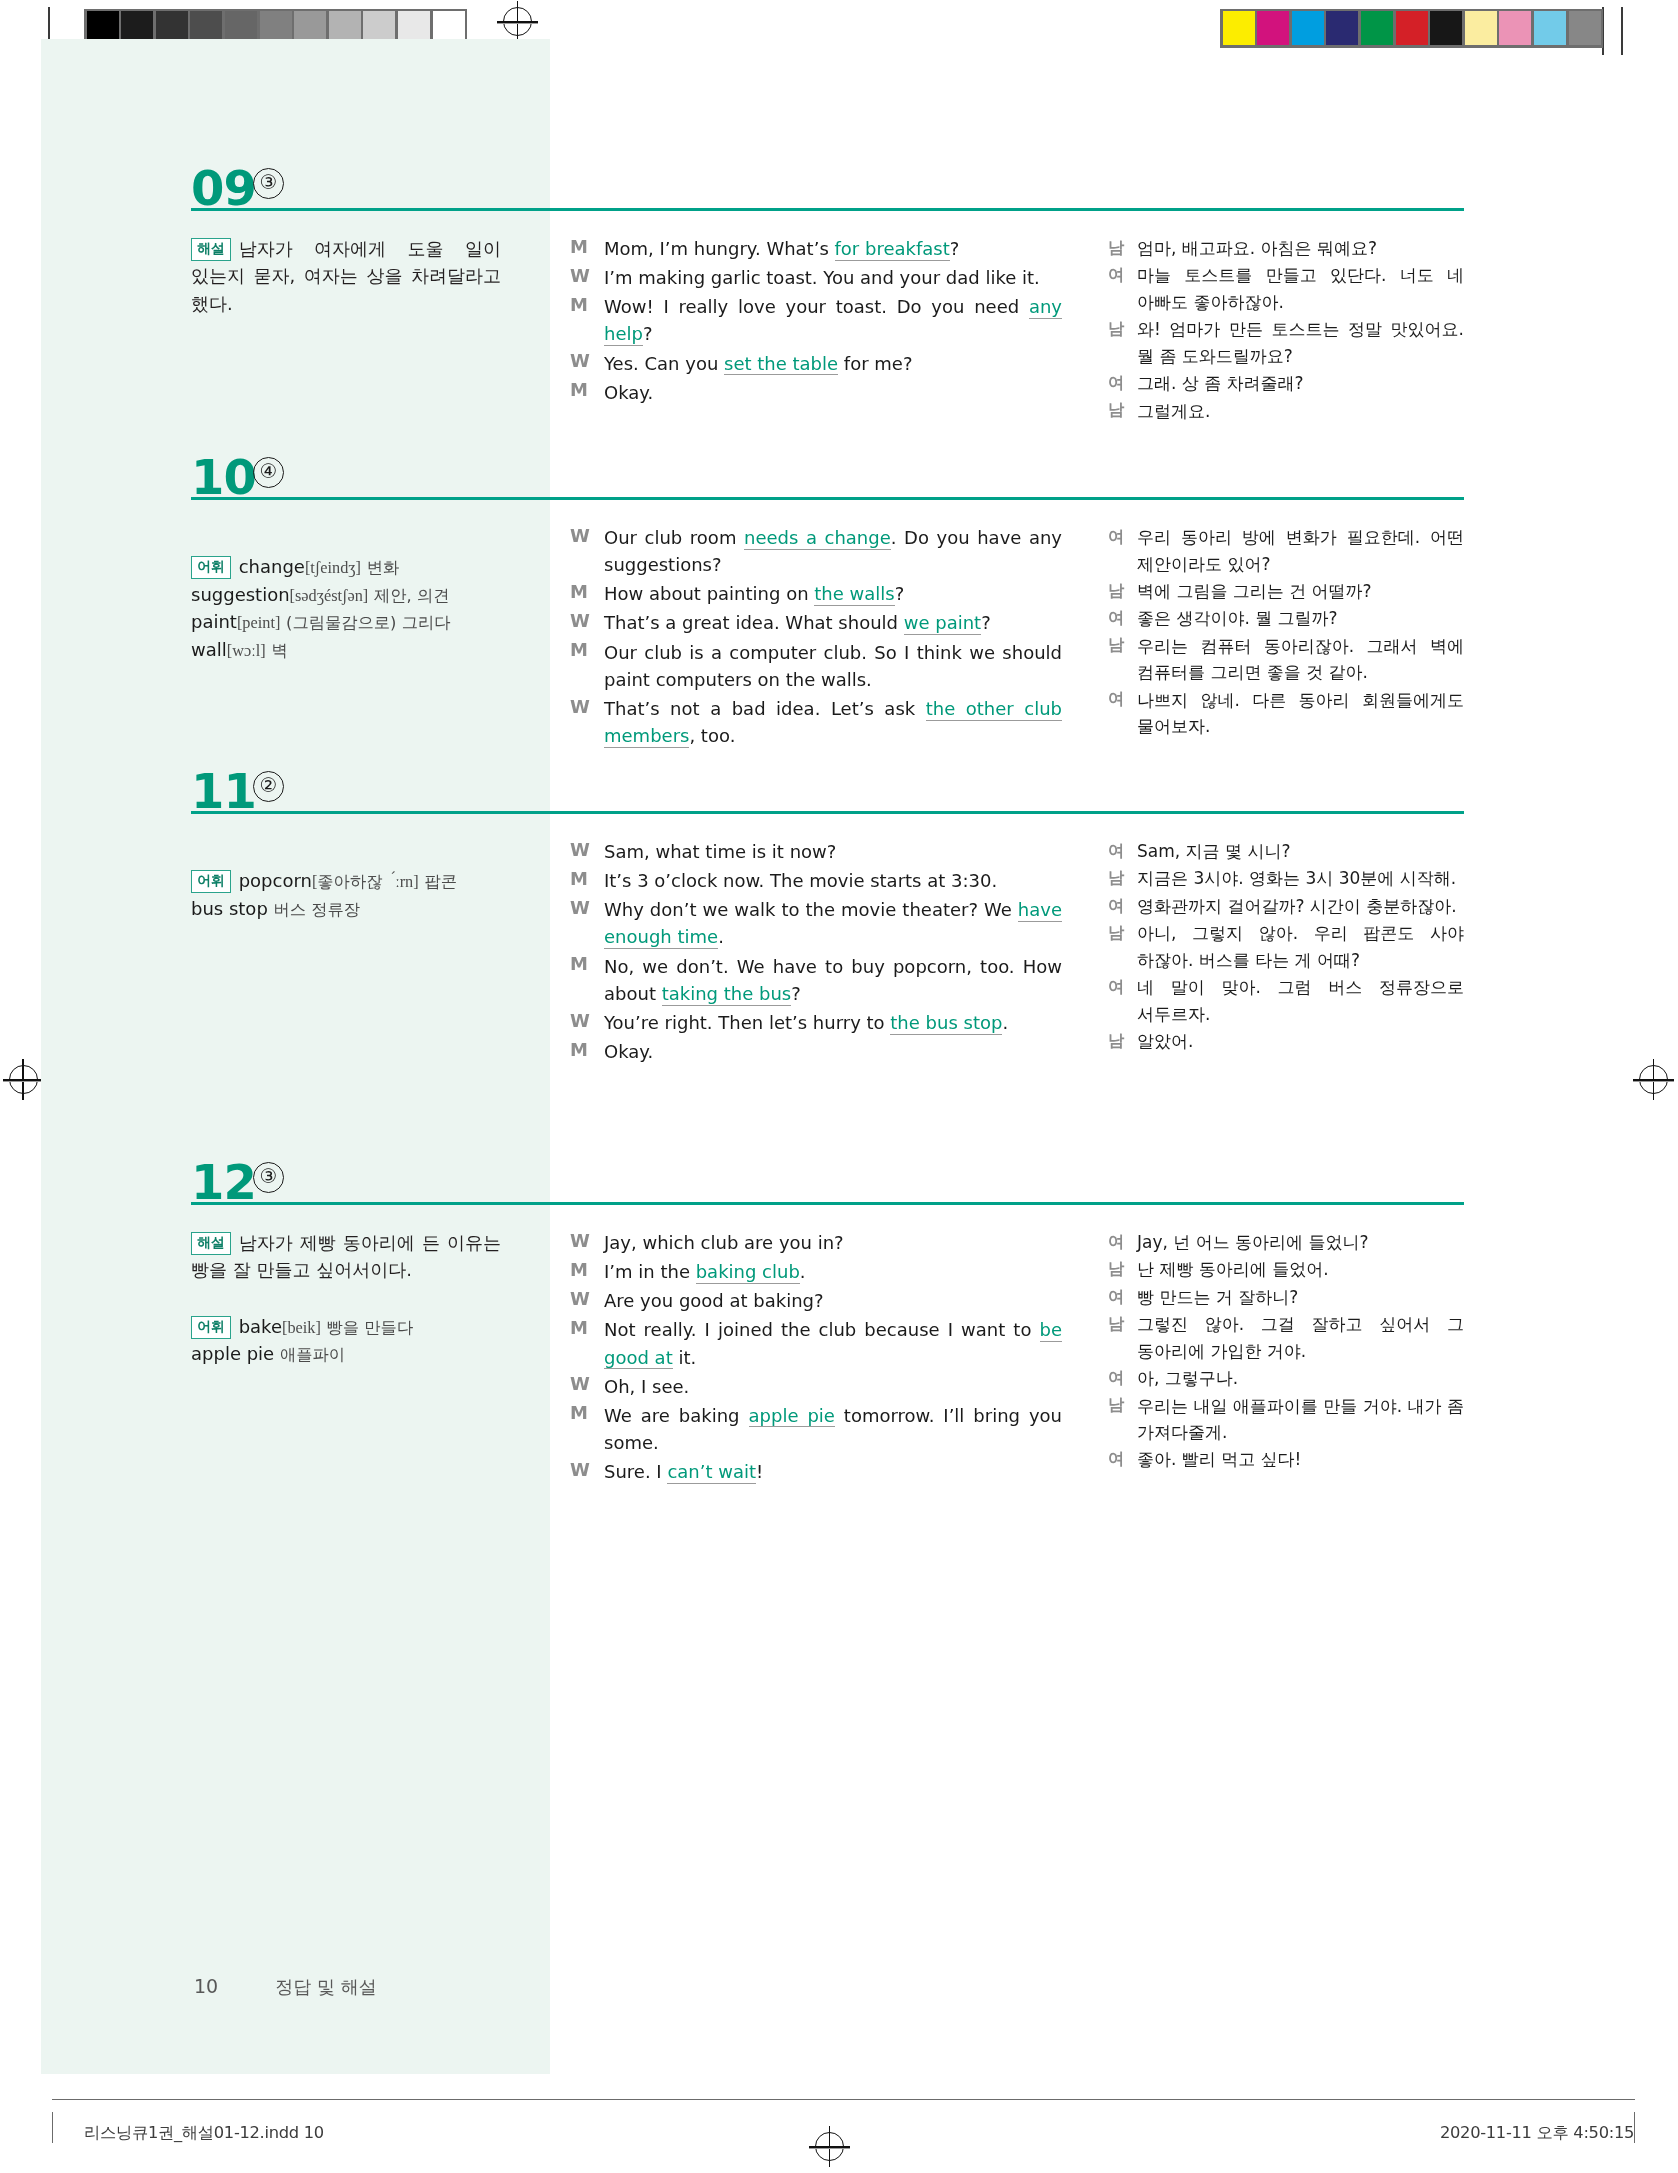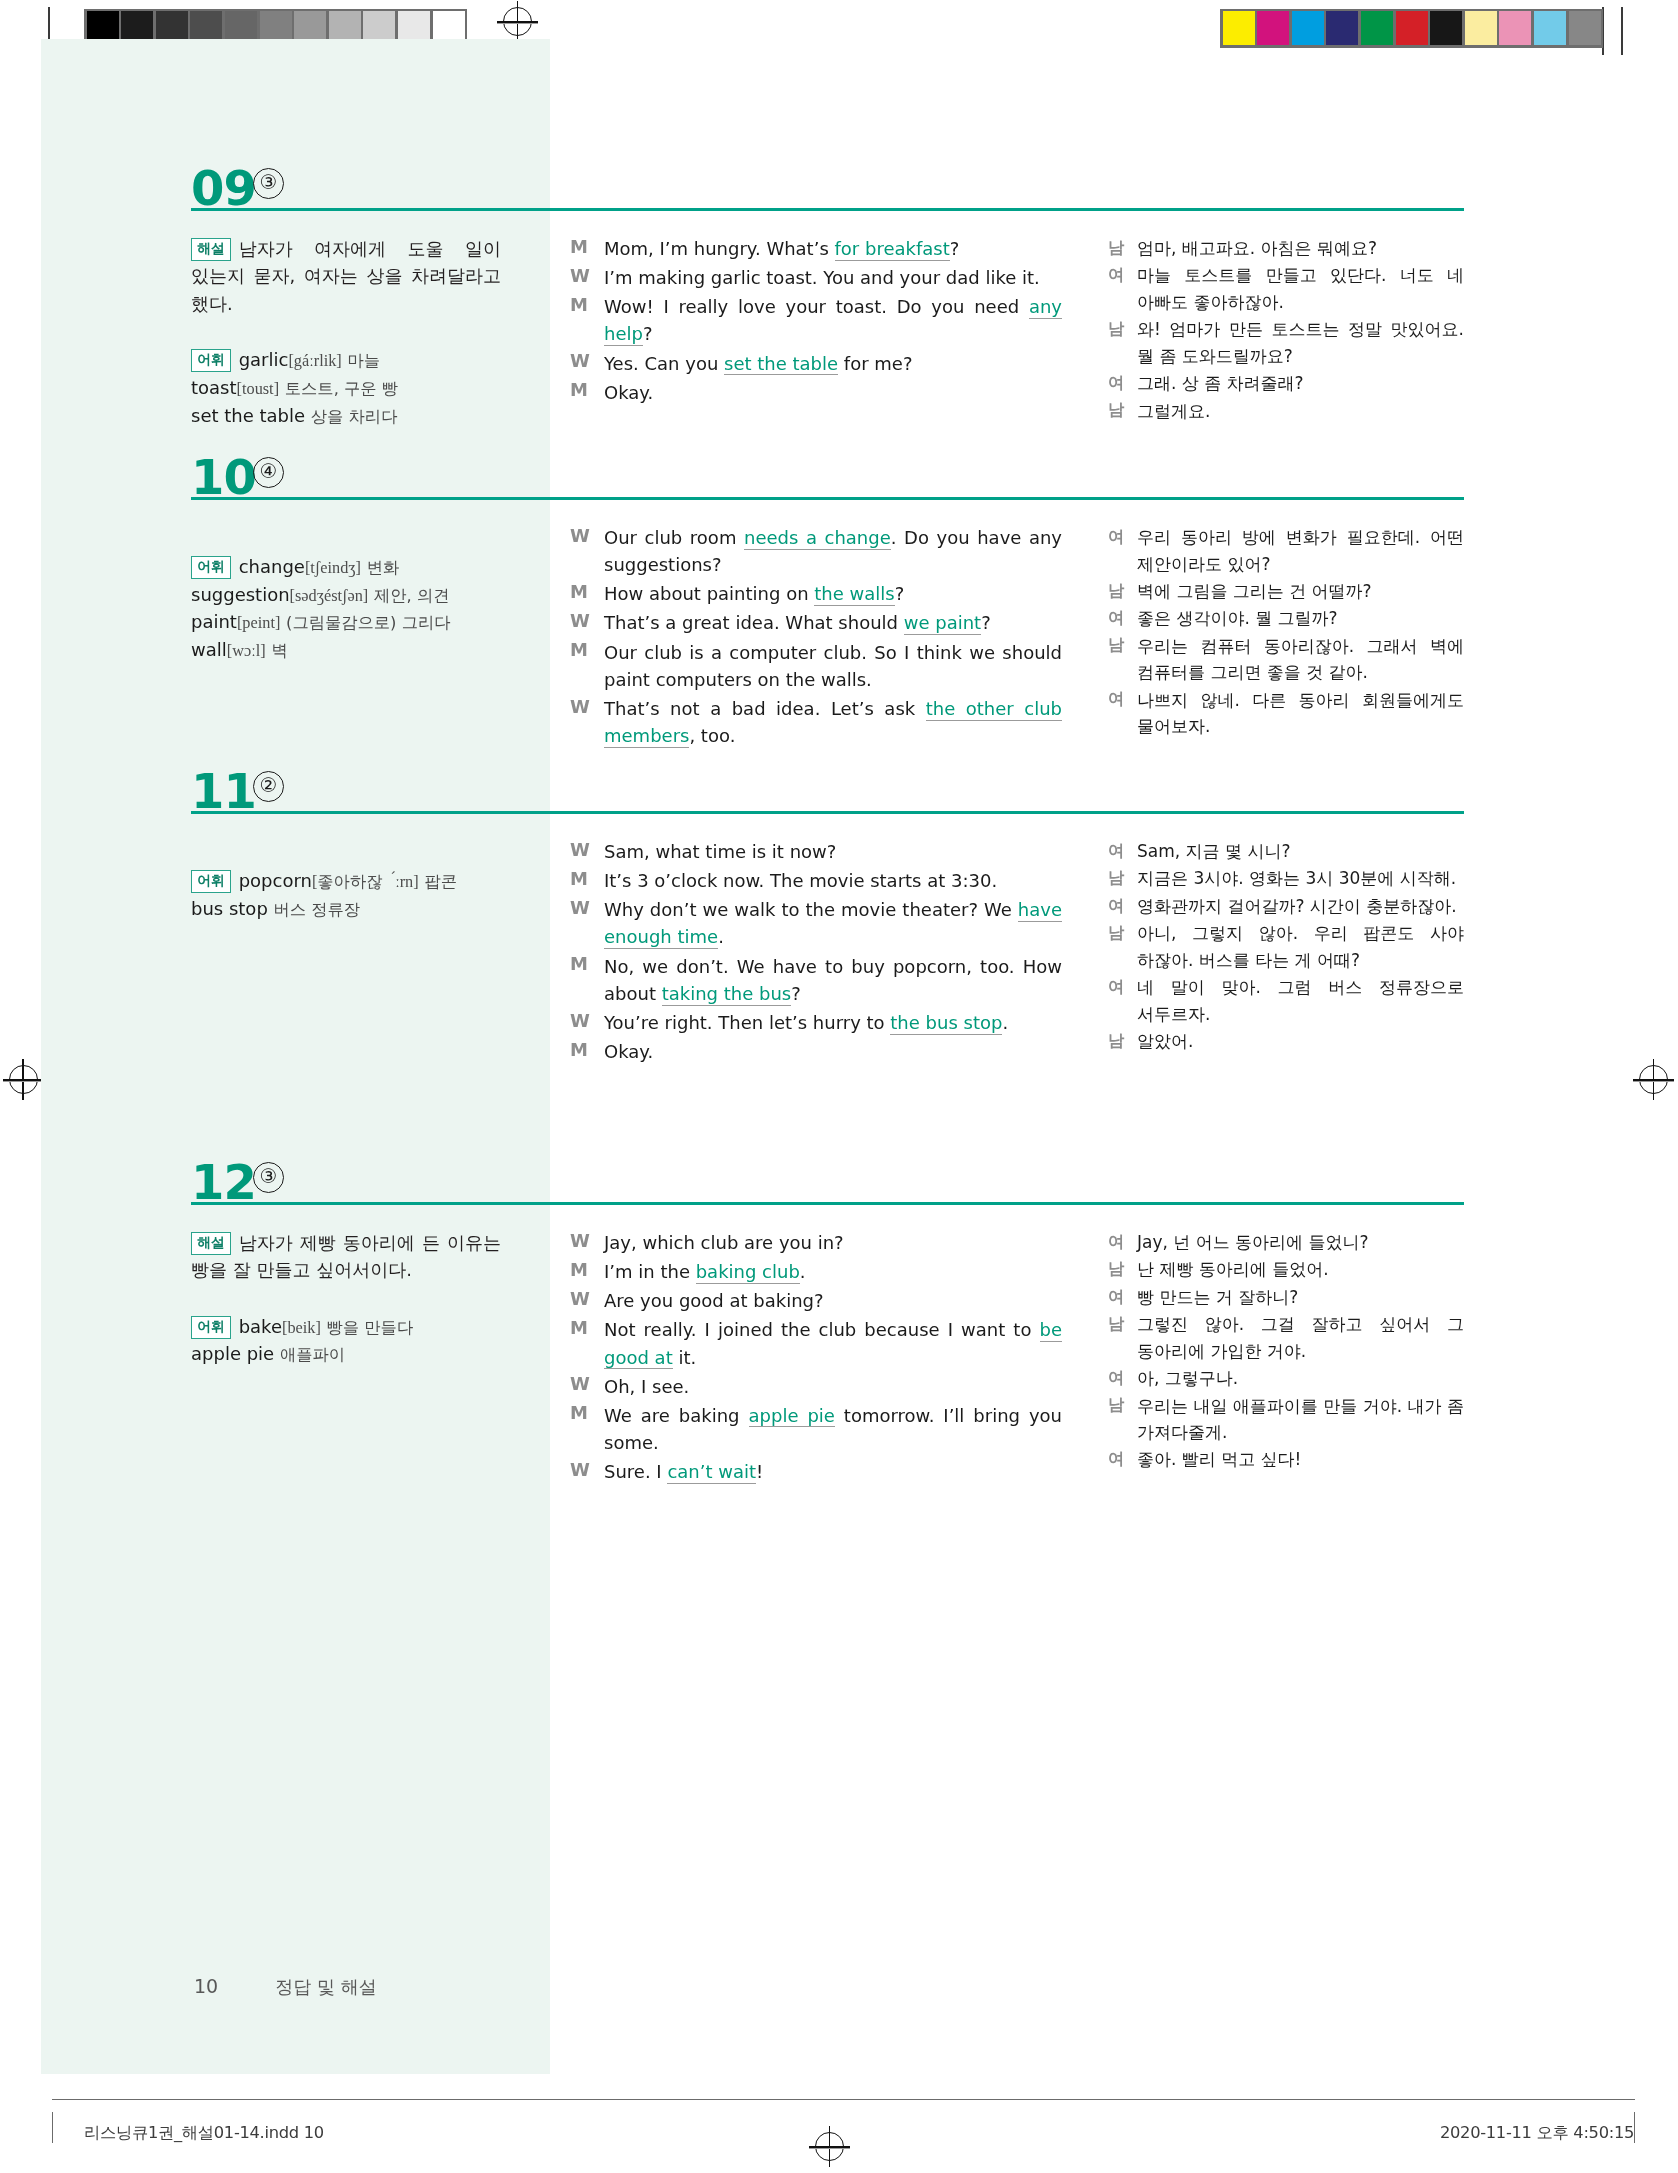--- a/index.html
+++ b/index.html
@@ -175,21 +175,20 @@
 <div class="content" id="content">
     <div class="qblock" style="top: 163px;">
       <div class="q-head">
         <div class="q-num">09</div>
         <div class="q-ans">③</div>
         <div class="q-rule"></div>
       </div>
       <div class="cols">
         <div class="col col-left">
           <div class="expl"><span class="tag">해설</span>남자가 여자에게 도울 일이 있는지 묻자, 여자는 상을 차려달라고 했다.</div>
-          <div class="vocab"><span class="tag">어휘</span><span><span class="w">garlic</span><span class="ipa">[gáːrlik]</span> <span class="kr">마늘</span></span><br><span><span class="w">toast</span><span class="ipa">[toust]</span> <span class="kr">토스트, 구운 빵</span></span><br><span><span class="w">set the table</span> <span class="kr">상을 차리다</span></span></div>
         </div>
         <div class="col col-mid">
           <div class="line">
             <div class="spk">M</div>
             <div class="utt">Mom, I’m hungry. What’s <span class="hl">for breakfast</span>?</div>
           </div>
           <div class="line">
             <div class="spk">W</div>
             <div class="utt">I’m making garlic toast. You and your dad like it.</div>
           </div>
@@ -426,15 +425,15 @@
   </div>
 
 <div class="pg-foot">
   <span class="pg-no">10</span>
   <span class="pg-label">정답 및 해설</span>
 </div>
 
 <div class="slugline"></div>
 <div class="slug-tick" style="left:52px;top:2112px;height:31px;"></div>
 <div class="slug-tick" style="left:1634px;top:2112px;height:31px;"></div>
-<div class="slug-left">리스닝큐1권_해설01-14.indd   10</div>
+<div class="slug-left">리스닝큐1권_해설01-12.indd   10</div>
 <div class="slug-right">2020-11-11   오후 4:50:15</div>
 
 
 </body></html>

